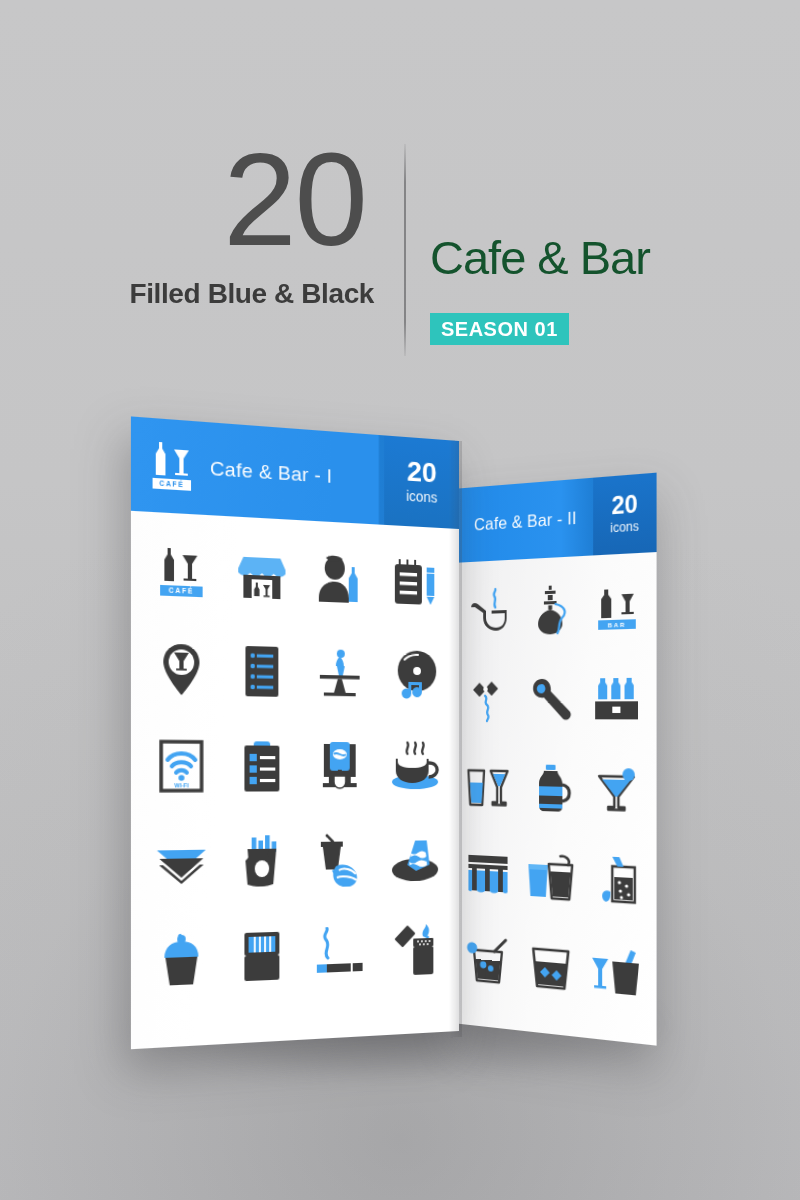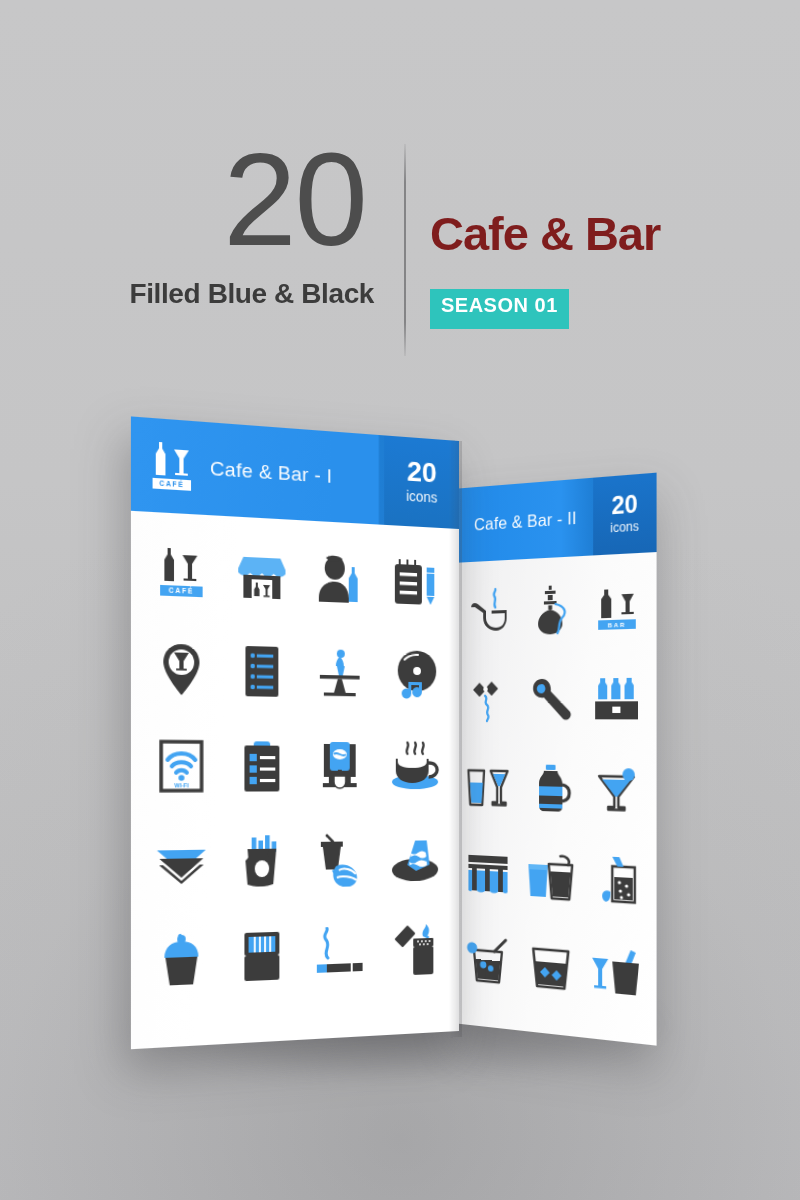--- a/index.html
+++ b/index.html
@@ -41,28 +41,28 @@
     font-size:22px; font-weight:bold; color:#4a4a4a; margin-top:8px; letter-spacing:-0.2px;
   }
   .hdr-divider{
     position:absolute; left:404px; top:16px; width:2px; height:212px;
     background:linear-gradient(180deg, rgba(130,130,132,0.15) 0%, rgba(110,110,112,0.75) 18%, rgba(110,110,112,0.75) 84%, rgba(130,130,132,0.15) 100%);
   }
   .hdr-right{
     position:absolute; left:430px; top:0; width:370px; height:240px;
   }
   .hdr-title{
-    font-size:47px; font-weight:bold; color:#7f1d1d; letter-spacing:-1px;
-    margin-top:78px;
+    font-size:47px; font-weight:normal; color:#14532d; letter-spacing:-1px;
+    margin-top:102px;
   }
   .hdr-season{
     display:inline-block; margin-top:28px;
     background:#2ec4bc; color:#ffffff;
     font-size:20px; font-weight:bold; letter-spacing:0.5px;
-    padding:5px 11px 12px 11px;
+    padding:5px 11px 4px 11px;
   }
 
   
   #brochure{
     position:absolute; left:0; top:0; width:800px; height:1200px;
     perspective:1400px;
   }
   .panel{
     position:absolute;
     background:#ffffff;

